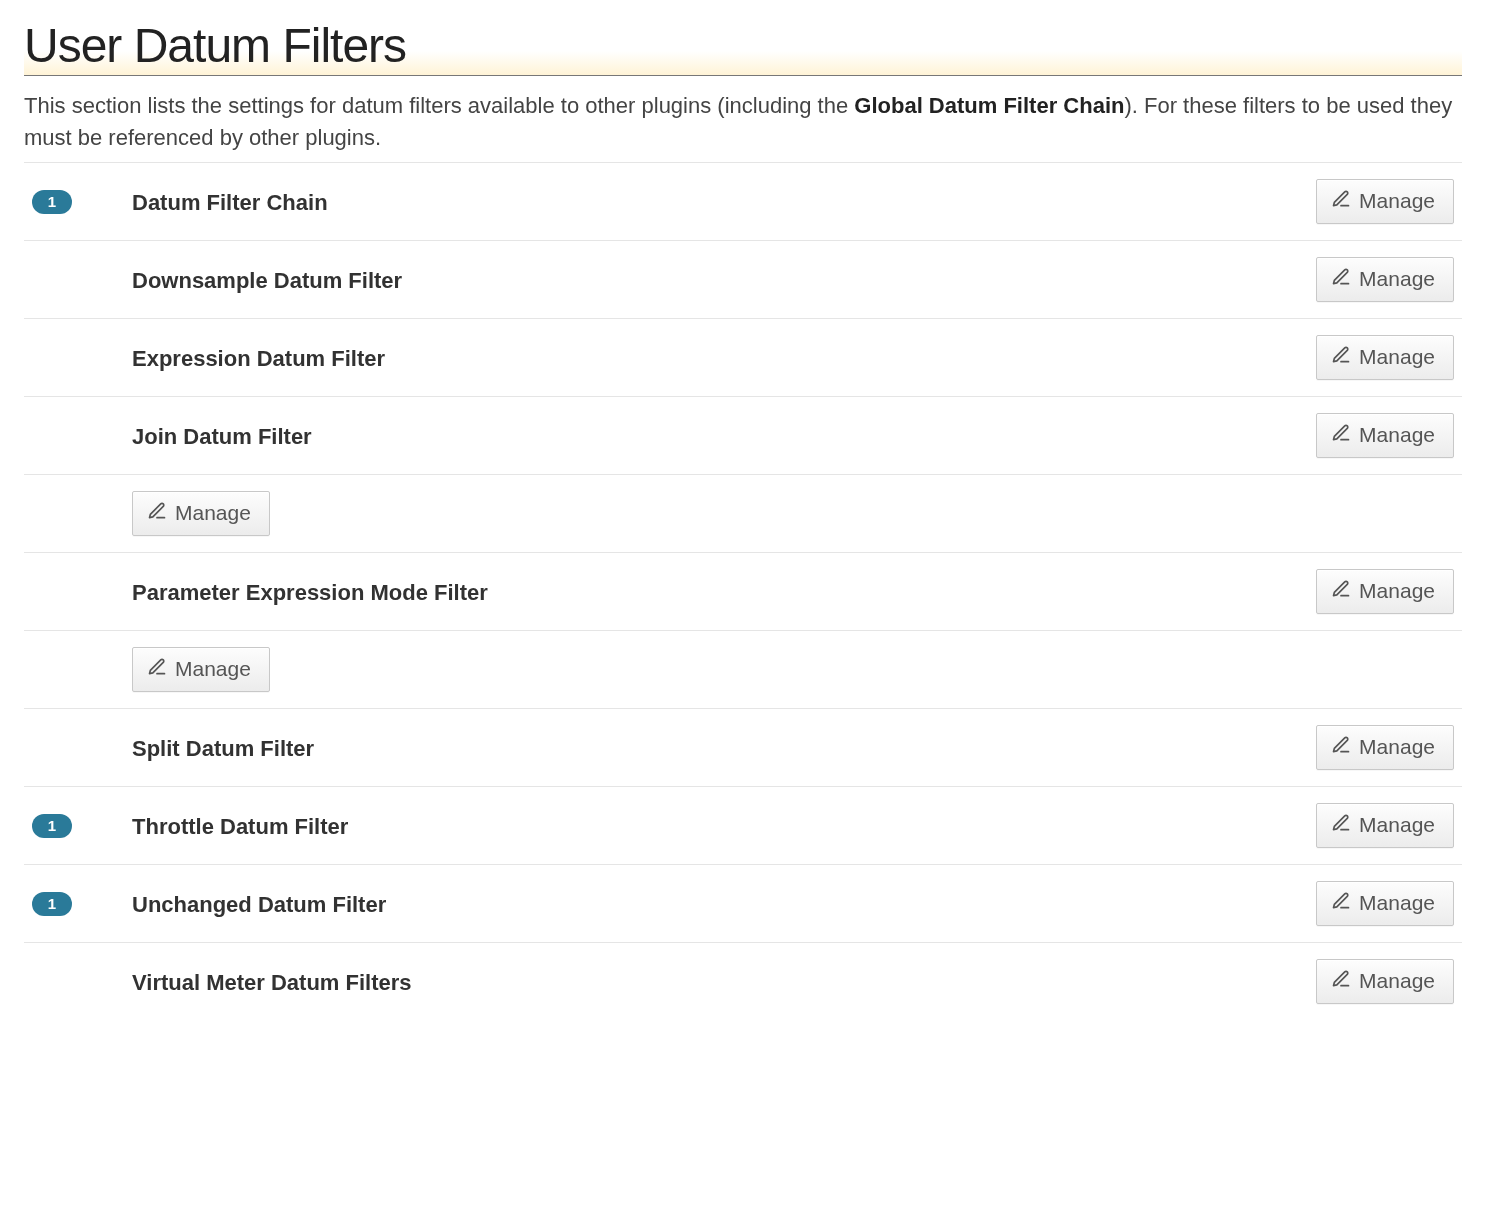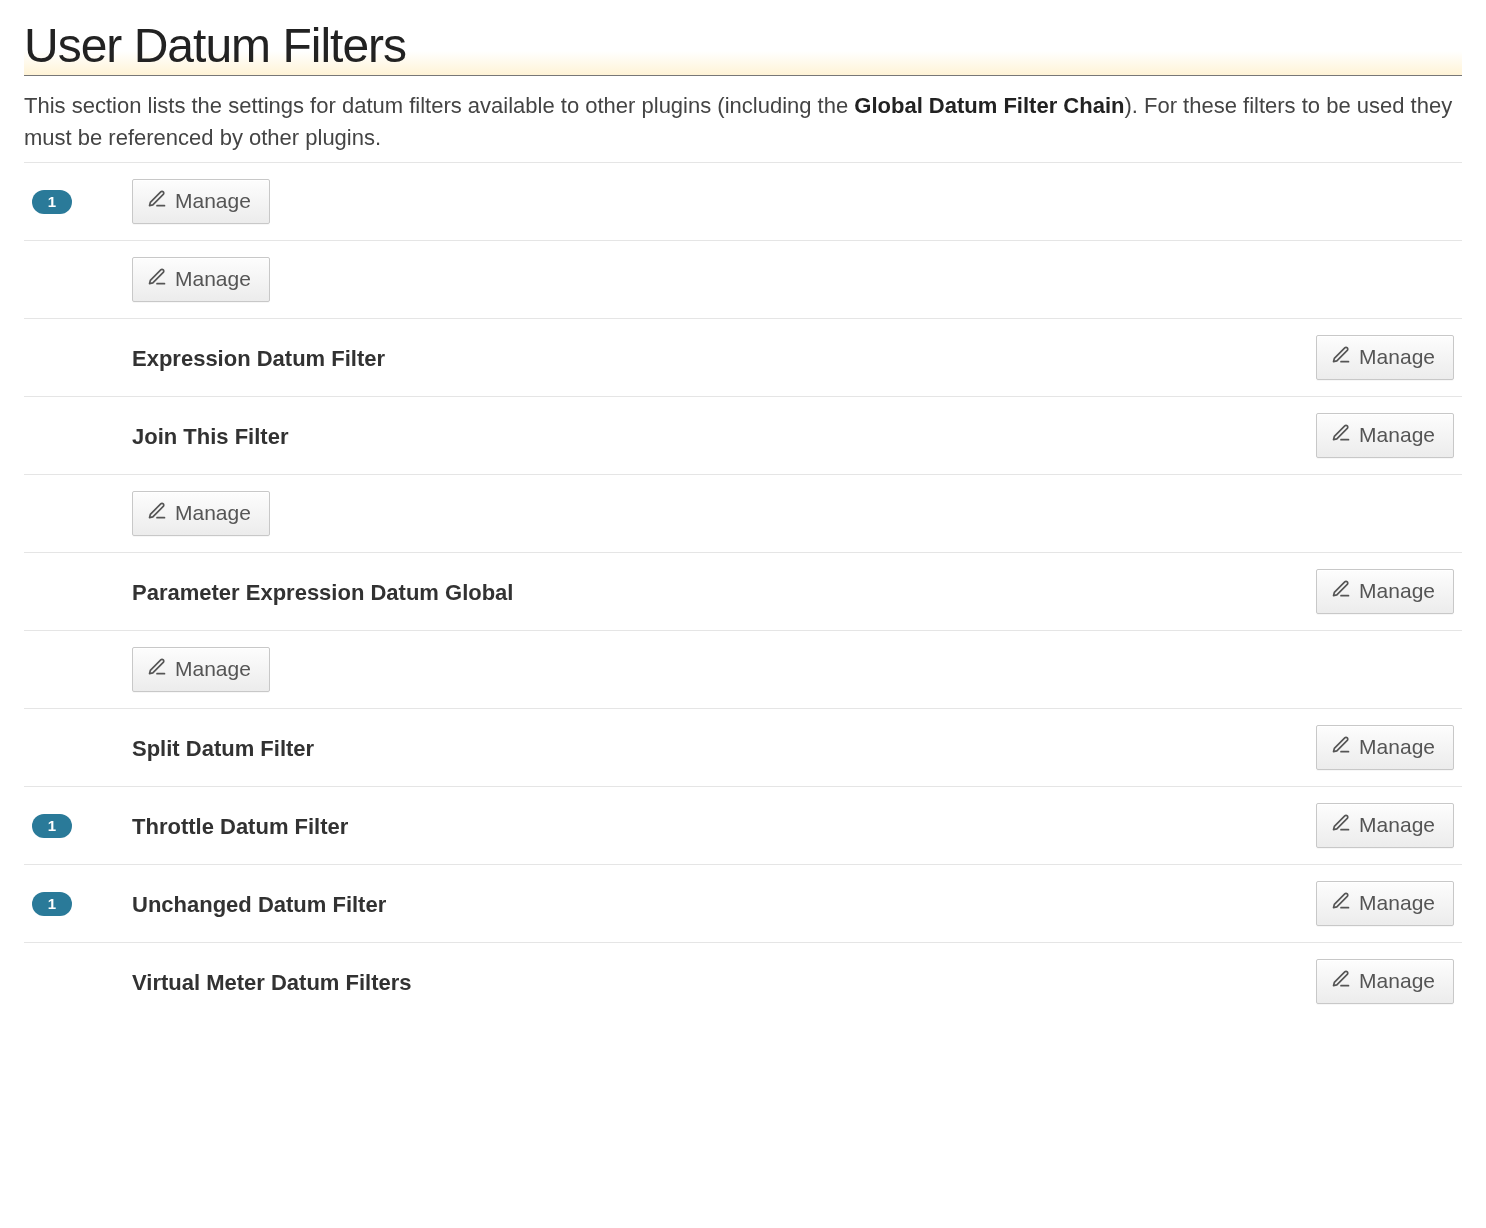--- a/index.html
+++ b/index.html
@@ -99,31 +99,33 @@
 
 <p class="description">
   <span>This section lists the settings for datum filters available to other plugins (including the </span><span class="bold">Global Datum Filter Chain</span><span>). For these filters to be used they must be referenced by other plugins.</span>
 </p>
 
 <div class="filter-list" id="filter-list">
     <div class="filter-row">
       <div class="badge-col">
         <span class="badge">1</span>
       </div>
-      <div class="action-col"><button class="manage-btn" type="button">
-          <span>
-<svg viewBox="0 0 24 24" fill="none" stroke-width="2" stroke-linecap="round" stroke-linejoin="round">
-  <path d="M12 20h9"></path>
-  <path d="M16.5 3.5a2.121 2.121 0 1 1 3 3L7 19l-4 1 1-4 12.5-12.5z"></path>
-</svg></span>
-          <span>Manage</span>
-        </button></div>
-    </div>
-    <div class="filter-row">
-      <div class="badge-col"></div>
+      <div class="name-col">Datum Filter Chain</div>
+      <div class="action-col"><button class="manage-btn" type="button">
+          <span>
+<svg viewBox="0 0 24 24" fill="none" stroke-width="2" stroke-linecap="round" stroke-linejoin="round">
+  <path d="M12 20h9"></path>
+  <path d="M16.5 3.5a2.121 2.121 0 1 1 3 3L7 19l-4 1 1-4 12.5-12.5z"></path>
+</svg></span>
+          <span>Manage</span>
+        </button></div>
+    </div>
+    <div class="filter-row">
+      <div class="badge-col"></div>
+      <div class="name-col">Downsample Datum Filter</div>
       <div class="action-col"><button class="manage-btn" type="button">
           <span>
 <svg viewBox="0 0 24 24" fill="none" stroke-width="2" stroke-linecap="round" stroke-linejoin="round">
   <path d="M12 20h9"></path>
   <path d="M16.5 3.5a2.121 2.121 0 1 1 3 3L7 19l-4 1 1-4 12.5-12.5z"></path>
 </svg></span>
           <span>Manage</span>
         </button></div>
     </div>
     <div class="filter-row">
@@ -133,44 +135,44 @@
           <span>
 <svg viewBox="0 0 24 24" fill="none" stroke-width="2" stroke-linecap="round" stroke-linejoin="round">
   <path d="M12 20h9"></path>
   <path d="M16.5 3.5a2.121 2.121 0 1 1 3 3L7 19l-4 1 1-4 12.5-12.5z"></path>
 </svg></span>
           <span>Manage</span>
         </button></div>
     </div>
     <div class="filter-row">
       <div class="badge-col"></div>
-      <div class="name-col">Join This Filter</div>
-      <div class="action-col"><button class="manage-btn" type="button">
-          <span>
-<svg viewBox="0 0 24 24" fill="none" stroke-width="2" stroke-linecap="round" stroke-linejoin="round">
-  <path d="M12 20h9"></path>
-  <path d="M16.5 3.5a2.121 2.121 0 1 1 3 3L7 19l-4 1 1-4 12.5-12.5z"></path>
-</svg></span>
-          <span>Manage</span>
-        </button></div>
-    </div>
-    <div class="filter-row">
-      <div class="badge-col"></div>
-      <div class="action-col"><button class="manage-btn" type="button">
-          <span>
-<svg viewBox="0 0 24 24" fill="none" stroke-width="2" stroke-linecap="round" stroke-linejoin="round">
-  <path d="M12 20h9"></path>
-  <path d="M16.5 3.5a2.121 2.121 0 1 1 3 3L7 19l-4 1 1-4 12.5-12.5z"></path>
-</svg></span>
-          <span>Manage</span>
-        </button></div>
-    </div>
-    <div class="filter-row">
-      <div class="badge-col"></div>
-      <div class="name-col">Parameter Expression Datum Global</div>
+      <div class="name-col">Join Datum Filter</div>
+      <div class="action-col"><button class="manage-btn" type="button">
+          <span>
+<svg viewBox="0 0 24 24" fill="none" stroke-width="2" stroke-linecap="round" stroke-linejoin="round">
+  <path d="M12 20h9"></path>
+  <path d="M16.5 3.5a2.121 2.121 0 1 1 3 3L7 19l-4 1 1-4 12.5-12.5z"></path>
+</svg></span>
+          <span>Manage</span>
+        </button></div>
+    </div>
+    <div class="filter-row">
+      <div class="badge-col"></div>
+      <div class="action-col"><button class="manage-btn" type="button">
+          <span>
+<svg viewBox="0 0 24 24" fill="none" stroke-width="2" stroke-linecap="round" stroke-linejoin="round">
+  <path d="M12 20h9"></path>
+  <path d="M16.5 3.5a2.121 2.121 0 1 1 3 3L7 19l-4 1 1-4 12.5-12.5z"></path>
+</svg></span>
+          <span>Manage</span>
+        </button></div>
+    </div>
+    <div class="filter-row">
+      <div class="badge-col"></div>
+      <div class="name-col">Parameter Expression Mode Filter</div>
       <div class="action-col"><button class="manage-btn" type="button">
           <span>
 <svg viewBox="0 0 24 24" fill="none" stroke-width="2" stroke-linecap="round" stroke-linejoin="round">
   <path d="M12 20h9"></path>
   <path d="M16.5 3.5a2.121 2.121 0 1 1 3 3L7 19l-4 1 1-4 12.5-12.5z"></path>
 </svg></span>
           <span>Manage</span>
         </button></div>
     </div>
     <div class="filter-row">

